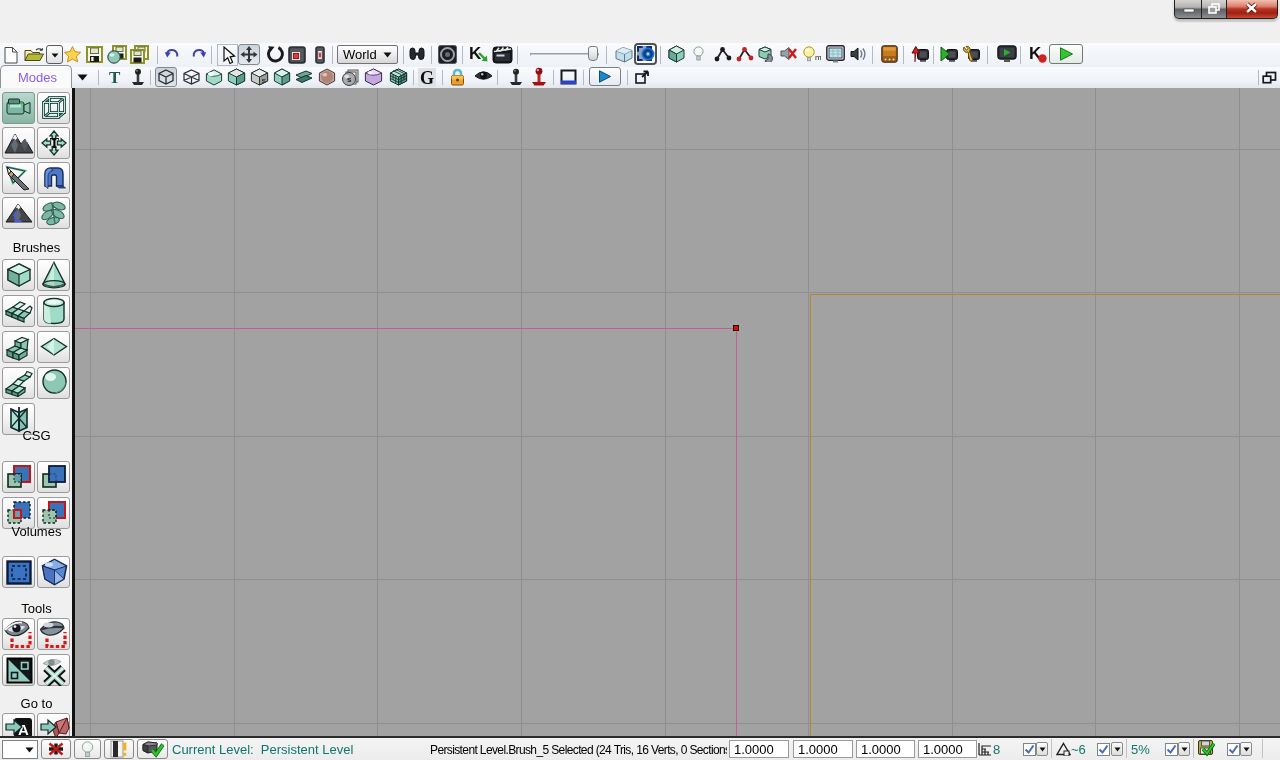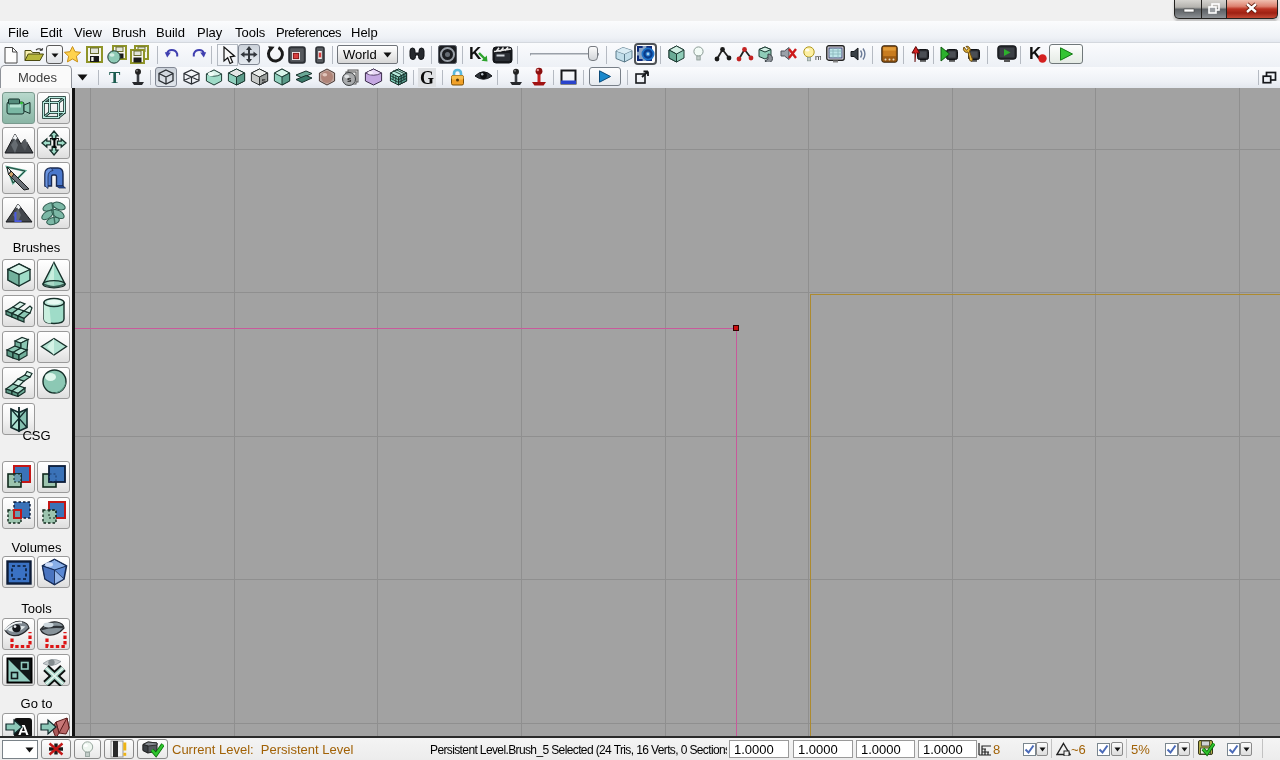--- a/index.html
+++ b/index.html
@@ -38,41 +38,41 @@
   background:linear-gradient(#fafbfd, #eef1f6 70%, #e6eaf1); }
 #tb2 { position:absolute; left:0; top:67px; width:1280px; height:21px;
   background:linear-gradient(#fafbfd, #eef1f6 70%, #e3e7ee); }
 .sep1 { position:absolute; top:3px; width:1px; height:18px; background:#b5bac2; }
 .sep2 { position:absolute; top:3px; width:1px; height:15px; background:#b5bac2; }
 .ticon { position:absolute; }
 
 
 #modeshdr { position:absolute; left:0; top:65px; width:72px; height:23px; background:#fafafa;
   border:1px solid #8e9299; border-bottom:none; border-radius:5px 5px 0 0; }
-#modeshdr span { position:absolute; left:17px; top:4px; font-size:13px; color:#404040; }
+#modeshdr span { position:absolute; left:17px; top:4px; font-size:13px; color:#8b5cf6; }
 #lpanel { position:absolute; left:0; top:88px; width:73px; height:650px; background:#f0f0f0; }
 #vsplit { position:absolute; left:72px; top:88px; width:3px; height:648px; background:#111; }
 .pbtn { position:absolute; width:33px; height:32px; border:1px solid #9a9a9a; border-radius:3px;
   background:linear-gradient(#ffffff, #f2f2f2 55%, #dedede); }
 .pbtn.sel { background:linear-gradient(#b8d8cc, #9cc5b6 55%, #8ab5a5); border-color:#7a9a8e; }
 .plabel { position:absolute; width:73px; text-align:center; font-size:13px; color:#000; }
 
 
 #viewport { position:absolute; left:75px; top:88px; width:1205px; height:648px; background:#a2a2a2; overflow:hidden; }
 .gv { position:absolute; top:0; width:1px; height:648px; background:#8f8f8f; }
 .gh { position:absolute; left:0; width:1205px; height:1px; background:#8f8f8f; }
 
 
 #statusbar { position:absolute; left:0; top:736px; width:1280px; height:24px;
   background:linear-gradient(#f4f4f4, #ececec); border-top:2px solid #2a2a2a; }
 .sbtn { position:absolute; top:739px; height:20px; border:1px solid #8a8a8a; border-radius:3px;
   background:linear-gradient(#fdfdfd, #e8e8e8); }
 .sfield { position:absolute; top:740px; height:18px; background:#fff; border:1px solid #9a9a9a;
   font-size:13px; color:#000; padding:1px 0 0 4px; }
-.stext { position:absolute; font-size:13px; color:#a16207; top:742px;text-align:center; }
+.stext { position:absolute; font-size:13px; color:#0f766e; top:742px;text-align:center; }
 .ddb { position:absolute; top:742px; width:12px; height:14px; border:1px solid #8a8a8a; border-radius:2px;
   background:linear-gradient(#fcfcfc,#dcdcdc); }
 </style>
 </head>
 <body>
 <div id="app">
 
   <div id="winbtns">
     <div class="wbtn" id="wmin">
         <svg width="28" height="17" style="position:absolute;left:0;top:0">
@@ -86,31 +86,20 @@
         </svg>
       </div>
     <div class="wbtn" id="wclose">
         <svg width="50" height="17" style="position:absolute;left:0;top:0">
           <path d="M20 4 L29 12 M29 4 L20 12" stroke="#5a1505" stroke-width="4.2" fill="none"></path>
           <path d="M20 4 L29 12 M29 4 L20 12" stroke="#fff" stroke-width="2.4" fill="none"></path>
         </svg>
       </div>
   </div>
 
-  <div id="menubar">
-    <span class="mi" style="left:8px">File</span>
-    <span class="mi" style="left:40px">Edit</span>
-    <span class="mi" style="left:74px">View</span>
-    <span class="mi" style="left:112px">Brush</span>
-    <span class="mi" style="left:156px">Build</span>
-    <span class="mi" style="left:197px">Play</span>
-    <span class="mi" style="left:235px">Tools</span>
-    <span class="mi" style="left:276px;letter-spacing:-0.45px">Preferences</span>
-    <span class="mi" style="left:351px">Help</span>
-  </div>
 
   <div id="tb1">
     <svg class="ticon" style="left:4px;top:3px" width="14" height="18">
         <path d="M1 1.5 h7.5 l4.5 4.5 v11 h-12 z" fill="#fdfdfd" stroke="#4a4a4a"></path>
         <path d="M8.5 1.5 v4.5 h4.5" fill="none" stroke="#4a4a4a"></path>
       </svg>
     <svg class="ticon" style="left:24px;top:4px" width="21" height="16">
         <path d="M1 13.5 V3.5 h6 l1.5 2 h7 v2.5" fill="#f8f0b0" stroke="#4a4a10"></path>
         <path d="M1 13.5 L4.2 7 H19.5 L16 13.5 Z" fill="#b8b83c" stroke="#4a4a10"></path>
         <path d="M12 3 q3 -2.5 6 0 l0.6 -1.8 M18 3 l-2.2 0.4" fill="none" stroke="#333" stroke-width="1.2"></path>
@@ -611,21 +600,21 @@
         <rect x="2" y="10" width="13" height="13" fill="#9cc4ae" stroke="#10281c" stroke-width="1.4" stroke-dasharray="2.5 2"></rect>
         <rect x="8" y="10" width="7" height="8" fill="#6a9cb0" stroke="#c41616" stroke-width="2"></rect>
       </svg>
     <div class="pbtn" style="left:37px;top:497px"></div>
     <svg class="ticon" style="left:41px;top:500px" width="26" height="26">
         <rect x="8" y="2" width="16" height="16" fill="#3a72b8" stroke="#c41616" stroke-width="2"></rect>
         <rect x="2" y="10" width="13" height="13" fill="#9cc4ae" stroke="#10281c" stroke-width="1.4" stroke-dasharray="2.5 2"></rect>
         <rect x="8" y="10" width="7" height="8" fill="none" stroke="#10281c" stroke-dasharray="2 2"></rect>
       </svg>
 
-    <div class="plabel" style="top:540px">Volumes</div>
+    <div class="plabel" style="top:524px">Volumes</div>
     <div class="pbtn" style="left:2px;top:556px"></div>
     <svg class="ticon" style="left:6px;top:560px" width="26" height="25">
         <rect x="1.5" y="1.5" width="23" height="22" fill="#3a72c4" stroke="#0c1c38" stroke-width="2.4"></rect>
         <rect x="6" y="6" width="14" height="13" fill="none" stroke="#0a1830" stroke-width="1.6" stroke-dasharray="3 2.4"></rect>
       </svg>
     <div class="pbtn" style="left:37px;top:556px"></div>
     <svg class="ticon" style="left:41px;top:558px" width="27" height="28">
         <path d="M13.5 1.5 L25.5 8 L23 21 L13.5 26.5 L4 21 L1.5 8 Z" fill="#5a88d4" stroke="#142a54" stroke-width="1.6"></path>
         <path d="M1.5 8 L13.5 12 L25.5 8 L13.5 1.5 Z" fill="#88aee8" stroke="#142a54"></path>
         <path d="M13.5 12 L13.5 26.5 L4 21 L1.5 8 Z" fill="#4a74c0" stroke="#142a54"></path>

